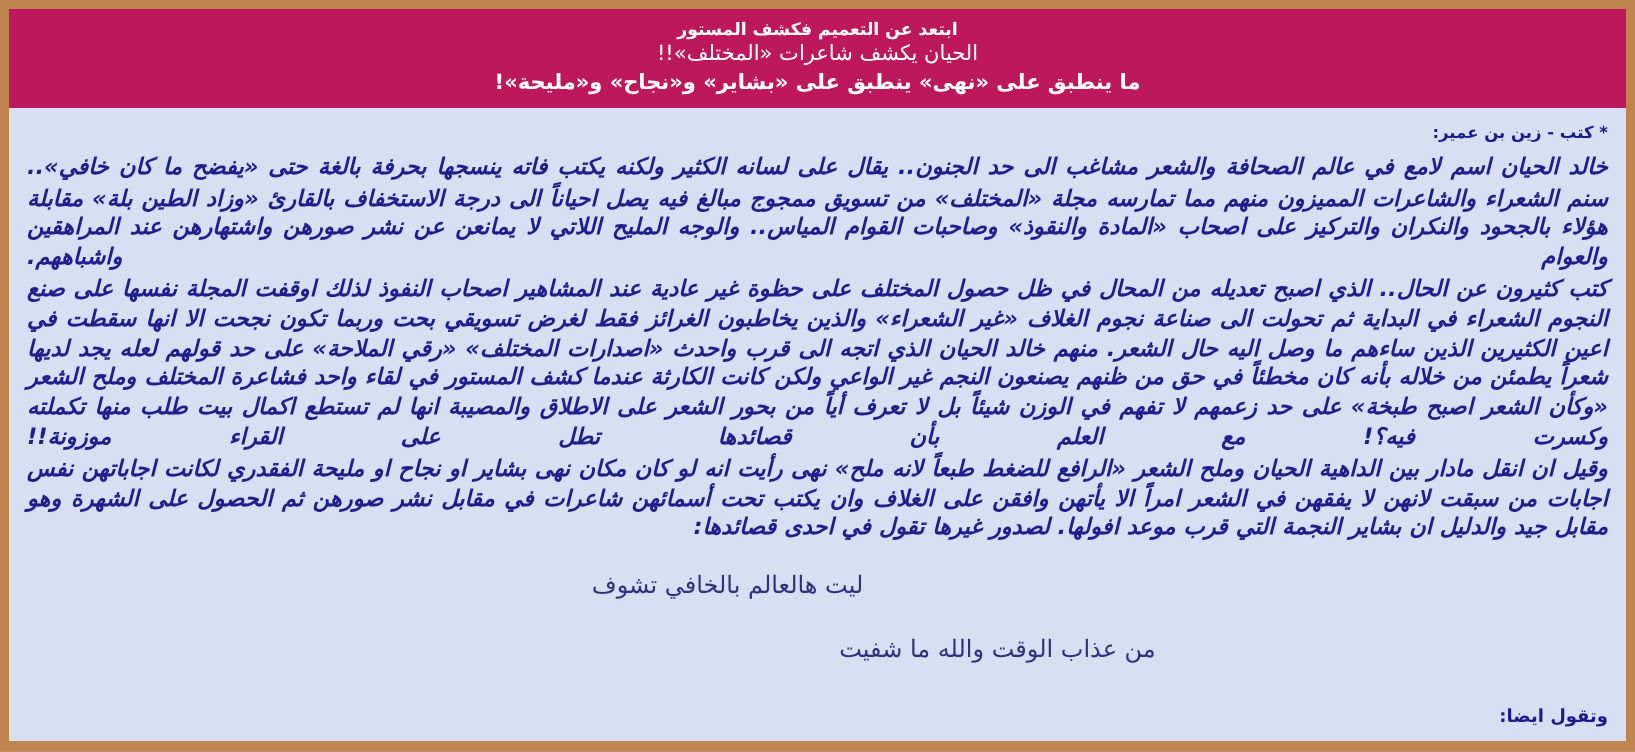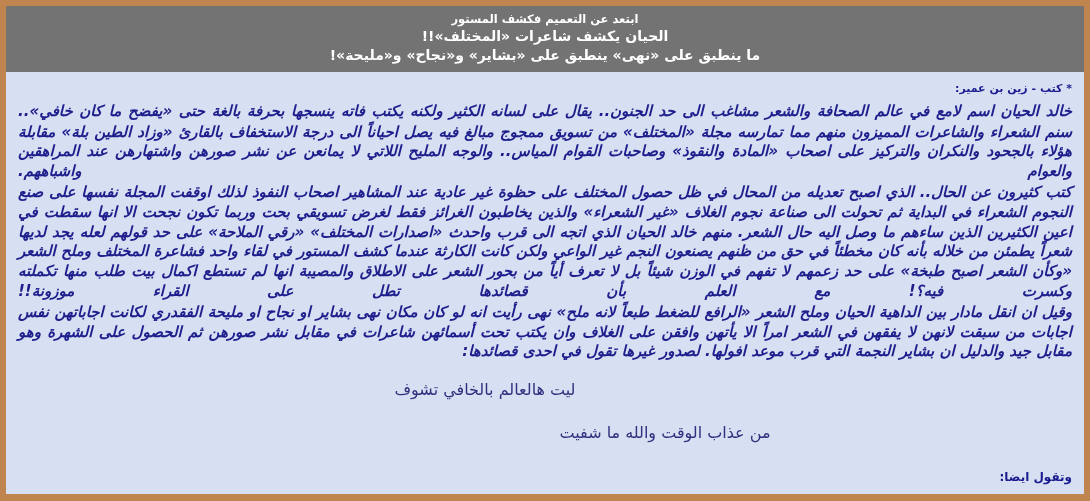--- a/index.html
+++ b/index.html
@@ -29,40 +29,40 @@
     height: 100%;
     box-sizing: border-box;
     background: #d6e0f2;
     overflow: hidden;
     display: flex;
     flex-direction: column;
   }
 
   
   #header {
-    background: #737373;
+    background: #be185d;
     color: #ffffff;
     text-align: center;
     padding: 6px 10px 8px 10px;
     box-sizing: border-box;
     direction: rtl;
   }
   .hdr-line {
     display: block;
     line-height: 1.32;
     white-space: nowrap;
   }
   .hdr-kicker {
     font-size: 11.5px;
     font-weight: bold;
     letter-spacing: 0;
   }
   .hdr-main {
     font-size: 14px;
-    font-weight: bold;
+    font-weight: normal;
   }
   .hdr-sub {
     font-size: 14px;
     font-weight: bold;
   }
 
   
   #body {
     flex: 1 1 auto;
     direction: rtl;

